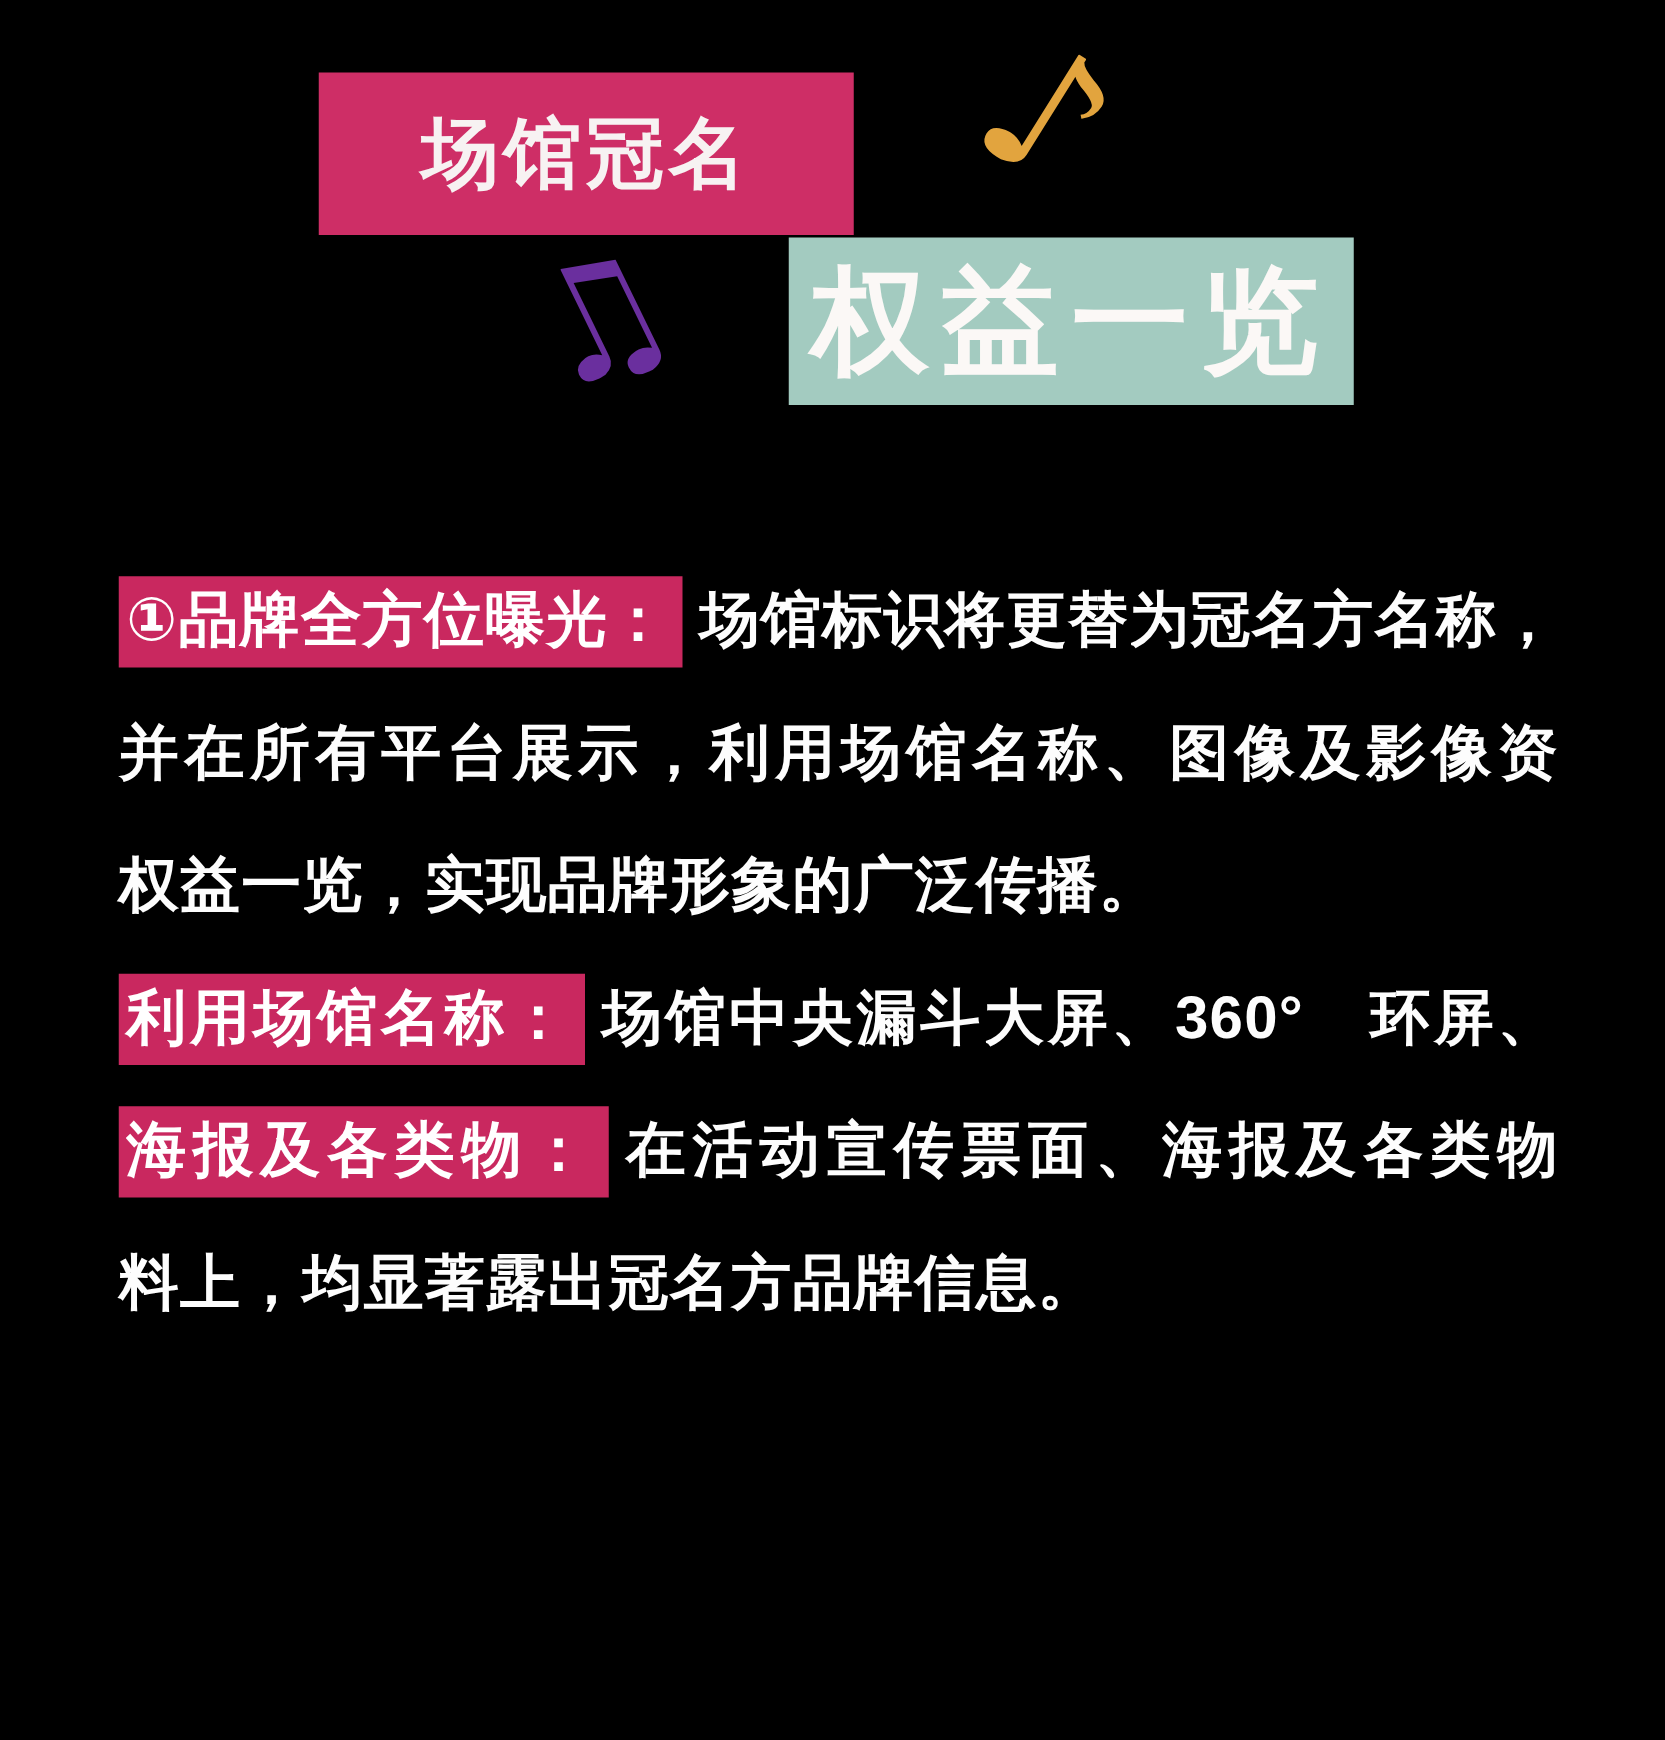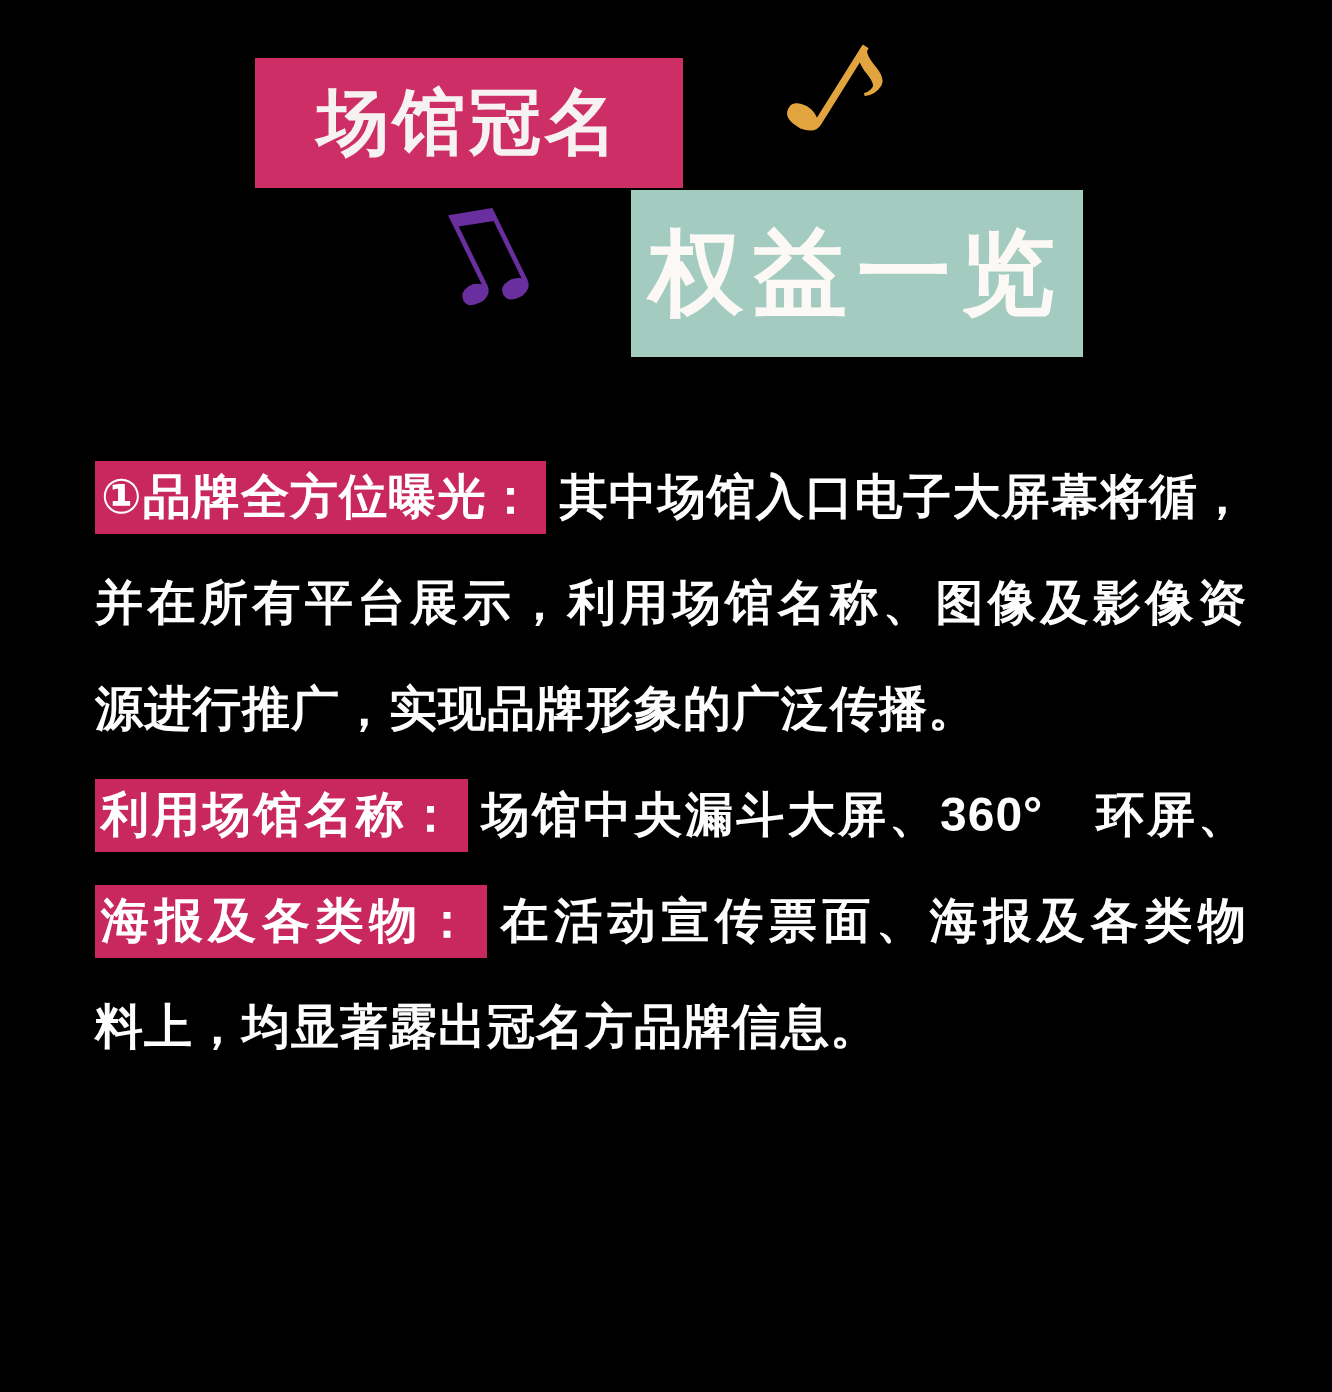--- a/index.html
+++ b/index.html
@@ -23,32 +23,32 @@
     top: 58px;
     width: 428px;
     height: 130px;
     background: #ce2e66;
     display: flex;
     align-items: center;
     justify-content: center;
   }
   .title-badge span {
     font-family: "Liberation Serif", "DejaVu Serif", serif;
-    font-size: 72px;
+    font-size: 62px;
     font-weight: 600;
     color: #f7f2f2;
     letter-spacing: 4px;
     white-space: nowrap;
   }
   .subtitle-badge {
     position: absolute;
     left: 631px;
     top: 190px;
     width: 452px;
-    height: 167px;
+    height: 134px;
     background: #a3cbc0;
     display: flex;
     align-items: center;
     justify-content: center;
   }
   .subtitle-badge span {
     font-family: "Liberation Serif", "DejaVu Serif", serif;
     font-size: 94px;
     font-weight: 600;
     color: #fbf8f6;
@@ -119,23 +119,23 @@
   <div class="note note-gold">♪</div>
 
   <div class="subtitle-badge">
     <span>权益一览</span>
   </div>
 
   <div class="note note-purple">♫</div>
 
   <div class="content">
 
-    <div class="line justify"><span class="hl">①品牌全方位曝光：</span><span>其中场馆入口电子大屏幕将循，</span></div>
+    <div class="line justify"><span class="hl">①品牌全方位曝光：</span><span>场馆标识将更替为冠名方名称，</span></div>
     <div class="line justify"><span>并在所有平台展示，利用场馆名称、图像及影像资</span></div>
-    <div class="line"><span>源进行推广，实现品牌形象的广泛传播。</span></div>
+    <div class="line"><span>权益一览，实现品牌形象的广泛传播。</span></div>
 
     <div class="line justify"><span class="hl">利用场馆名称：</span><span>场馆中央漏斗大屏、360°　环屏、</span></div>
 
     <div class="line justify"><span class="hl">海报及各类物：</span><span>在活动宣传票面、海报及各类物</span></div>
     <div class="line"><span>料上，均显著露出冠名方品牌信息。</span></div>
 
   </div>
 </div>
 
 </body></html>

